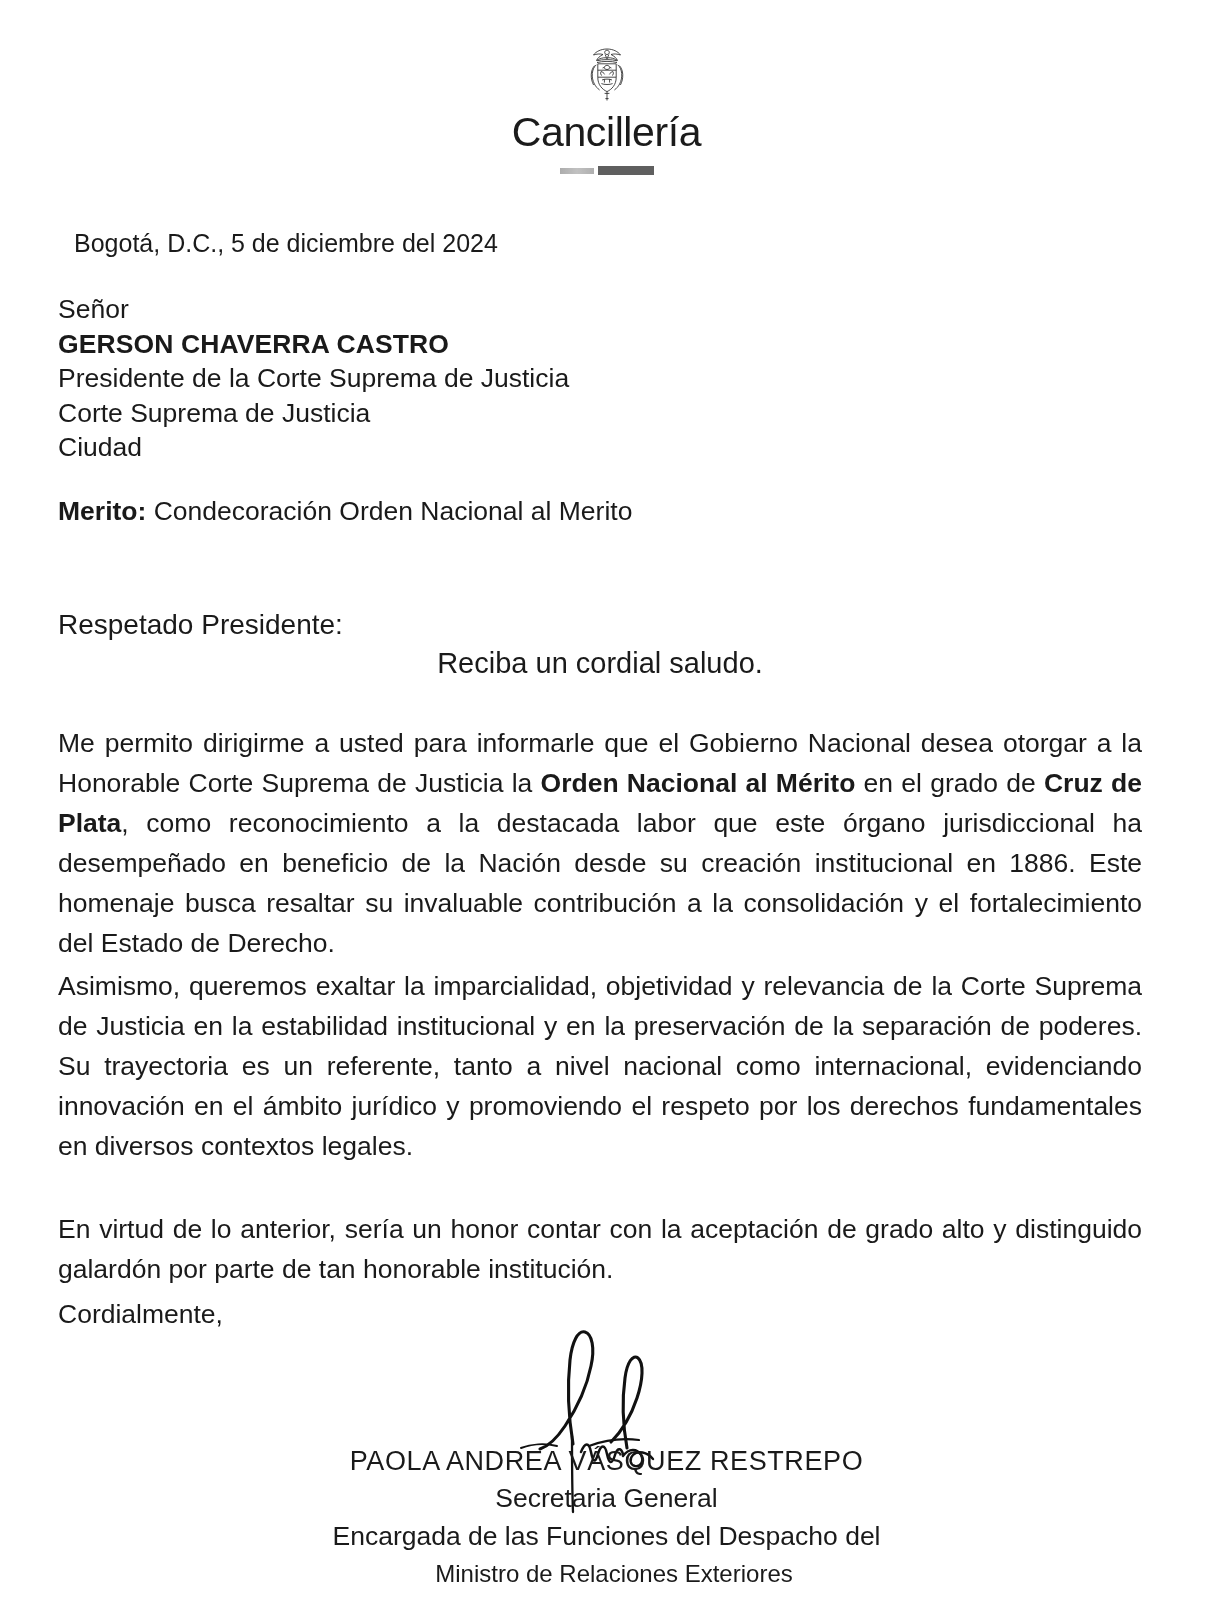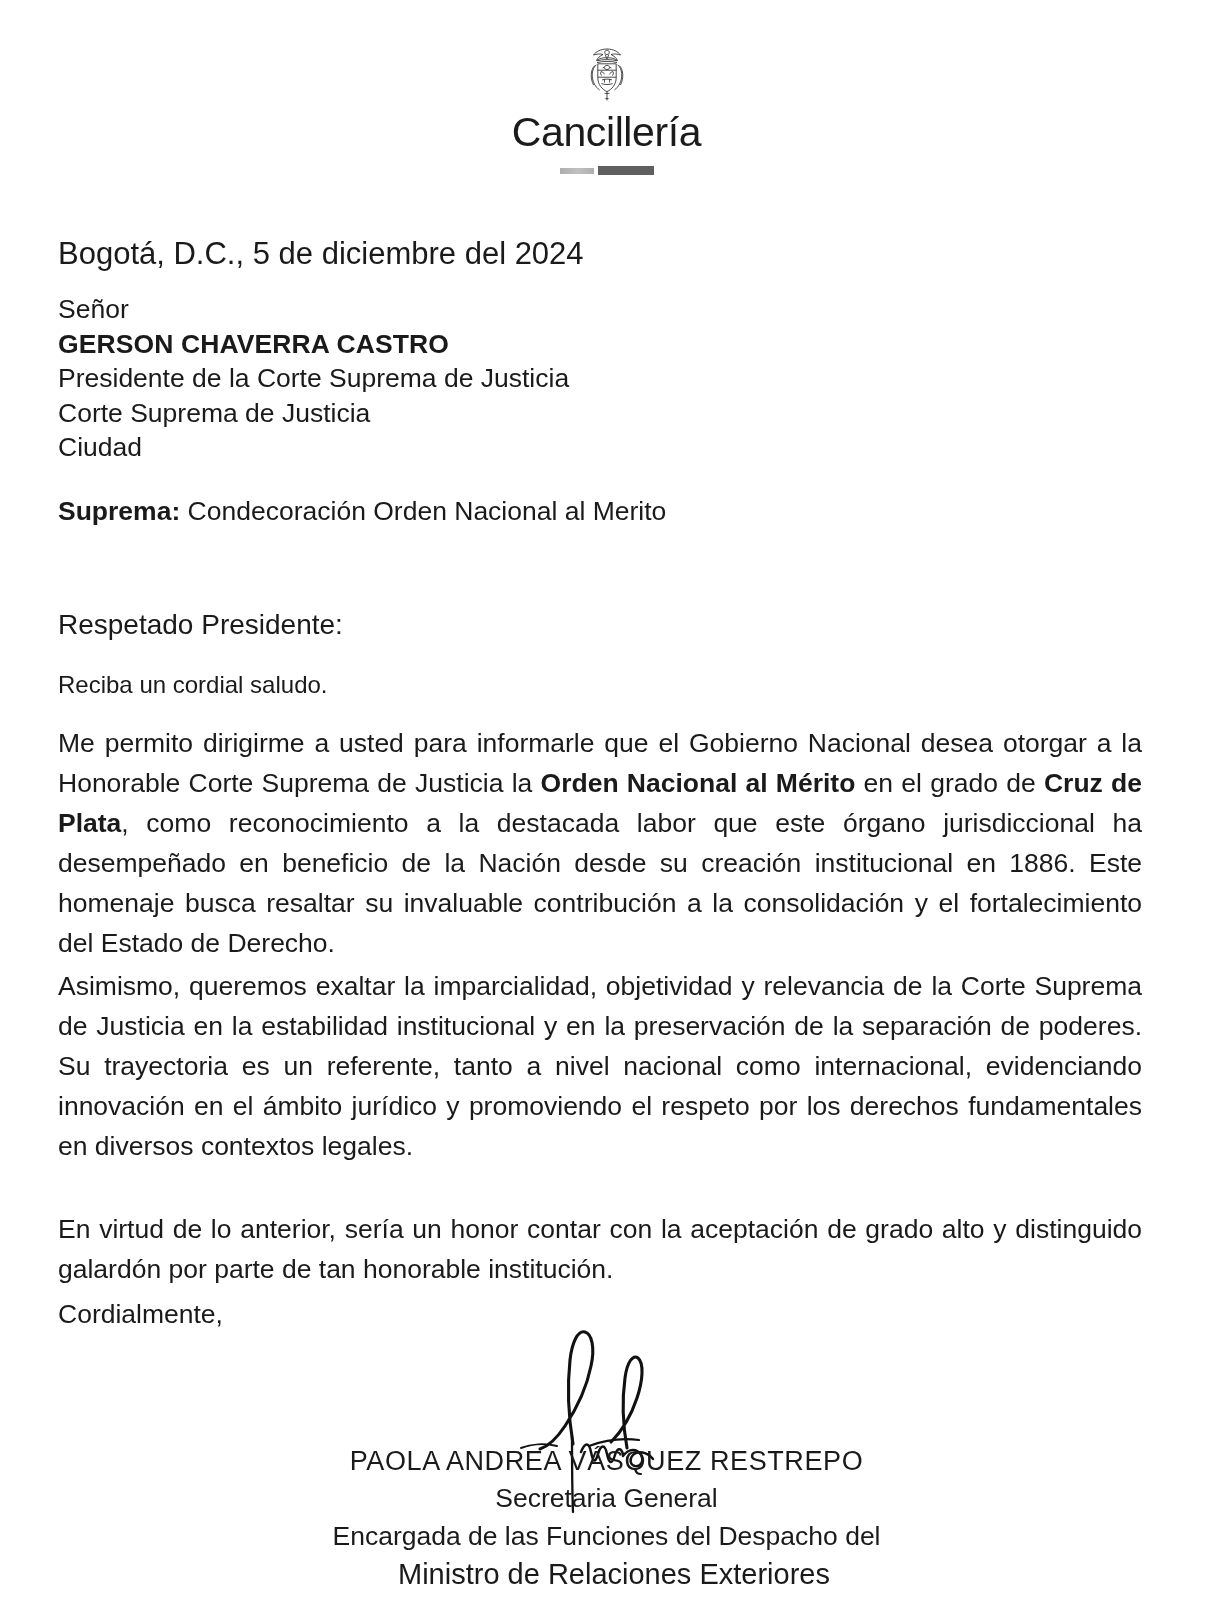--- a/index.html
+++ b/index.html
@@ -67,23 +67,24 @@
     filter: blur(0.3px);
   }
 
   
   .body-col {
     position: absolute;
     left: 58px;
     width: 1084px;
   }
   .dateline {
-    top: 237px;
-    font-size: 31px;
-    line-height: 34px;
+    top: 226px;
+    font-size: 25px;
+    line-height: 34px;
+    margin-left: 16px;
   }
   .addressee {
     top: 292px;
     font-size: 26.5px;
     line-height: 34.5px;
   }
   .addressee .strong {
     font-weight: 700;
     letter-spacing: 0.1px;
   }
@@ -93,23 +94,24 @@
     line-height: 34px;
   }
   .subject .strong { font-weight: 700; }
 
   .salutation {
     top: 608px;
     font-size: 28px;
     line-height: 34px;
   }
   .greeting {
-    top: 668px;
-    font-size: 24px;
-    line-height: 34px;
+    top: 646px;
+    font-size: 29px;
+    line-height: 34px;
+    text-align: center;
   }
 
   .para {
     font-size: 26.5px;
     line-height: 40px;
     text-align: justify;
     text-justify: inter-word;
   }
   .para .strong { font-weight: 700; }
   .para-1 { top: 723px; }
@@ -154,21 +156,21 @@
   }
   .signer-role {
     font-size: 26.5px;
     line-height: 38px;
   }
   .signer-dept {
     font-size: 26.5px;
     line-height: 38px;
   }
   .signer-dept-2 {
-    font-size: 29px;
+    font-size: 24px;
     line-height: 38px;
     margin-left: 15px;
   }
 </style>
 </head>
 <body>
 
 <div class="page">
 
   <div class="letterhead">
@@ -222,21 +224,21 @@
 
   <div class="body-col addressee">
     <div>Señor</div>
     <div class="strong">GERSON CHAVERRA CASTRO</div>
     <div>Presidente de la Corte Suprema de Justicia</div>
     <div>Corte Suprema de Justicia</div>
     <div>Ciudad</div>
   </div>
 
   <div class="body-col subject">
-    <span class="strong">Suprema:</span><span>&nbsp;</span><span>Condecoración Orden Nacional al Merito</span>
+    <span class="strong">Merito:</span><span>&nbsp;</span><span>Condecoración Orden Nacional al Merito</span>
   </div>
 
   <div class="body-col salutation">Respetado Presidente:</div>
 
   <div class="body-col greeting">Reciba un cordial saludo.</div>
 
   <div class="body-col para para-1">
     <span>Me permito dirigirme a usted para informarle que el Gobierno Nacional desea otorgar a la Honorable Corte Suprema de Justicia la </span><span class="strong">Orden Nacional al Mérito</span><span> en el grado de </span><span class="strong">Cruz de Plata</span><span>, como reconocimiento a la destacada labor que este órgano jurisdiccional ha desempeñado en beneficio de la Nación desde su creación institucional en 1886. Este homenaje busca resaltar su invaluable contribución a la consolidación y el fortalecimiento del Estado de Derecho.</span>
   </div>
 

